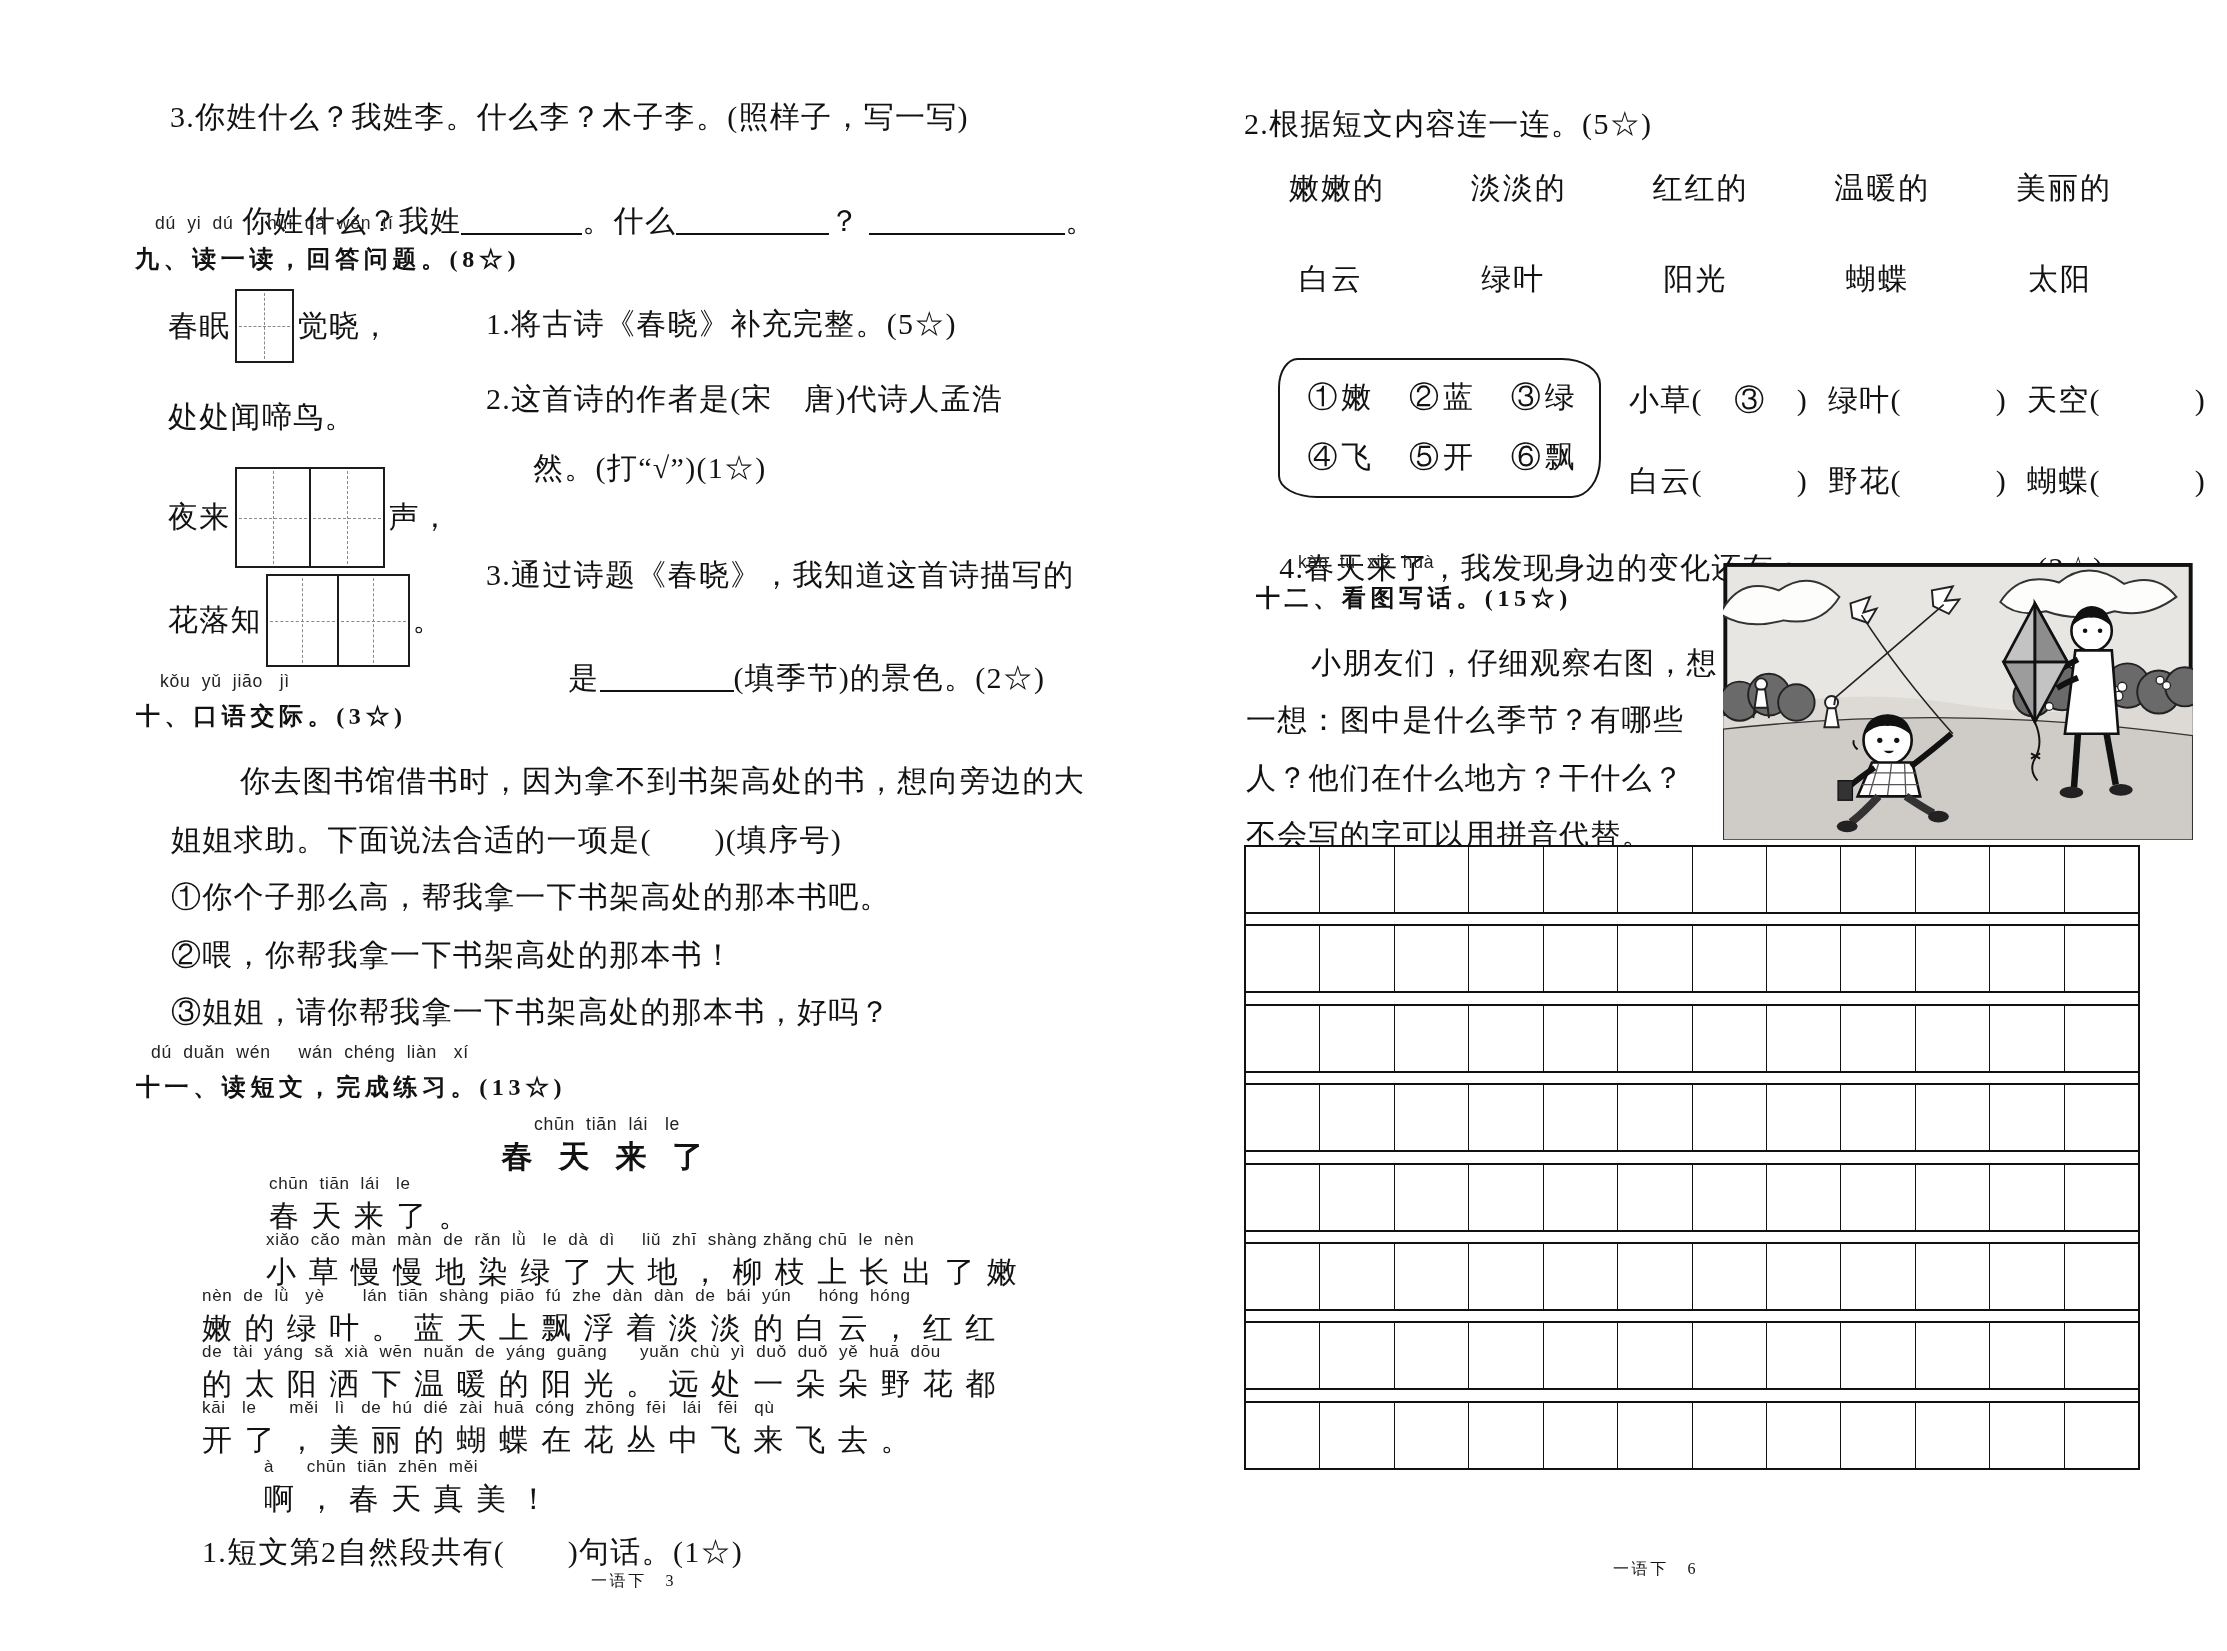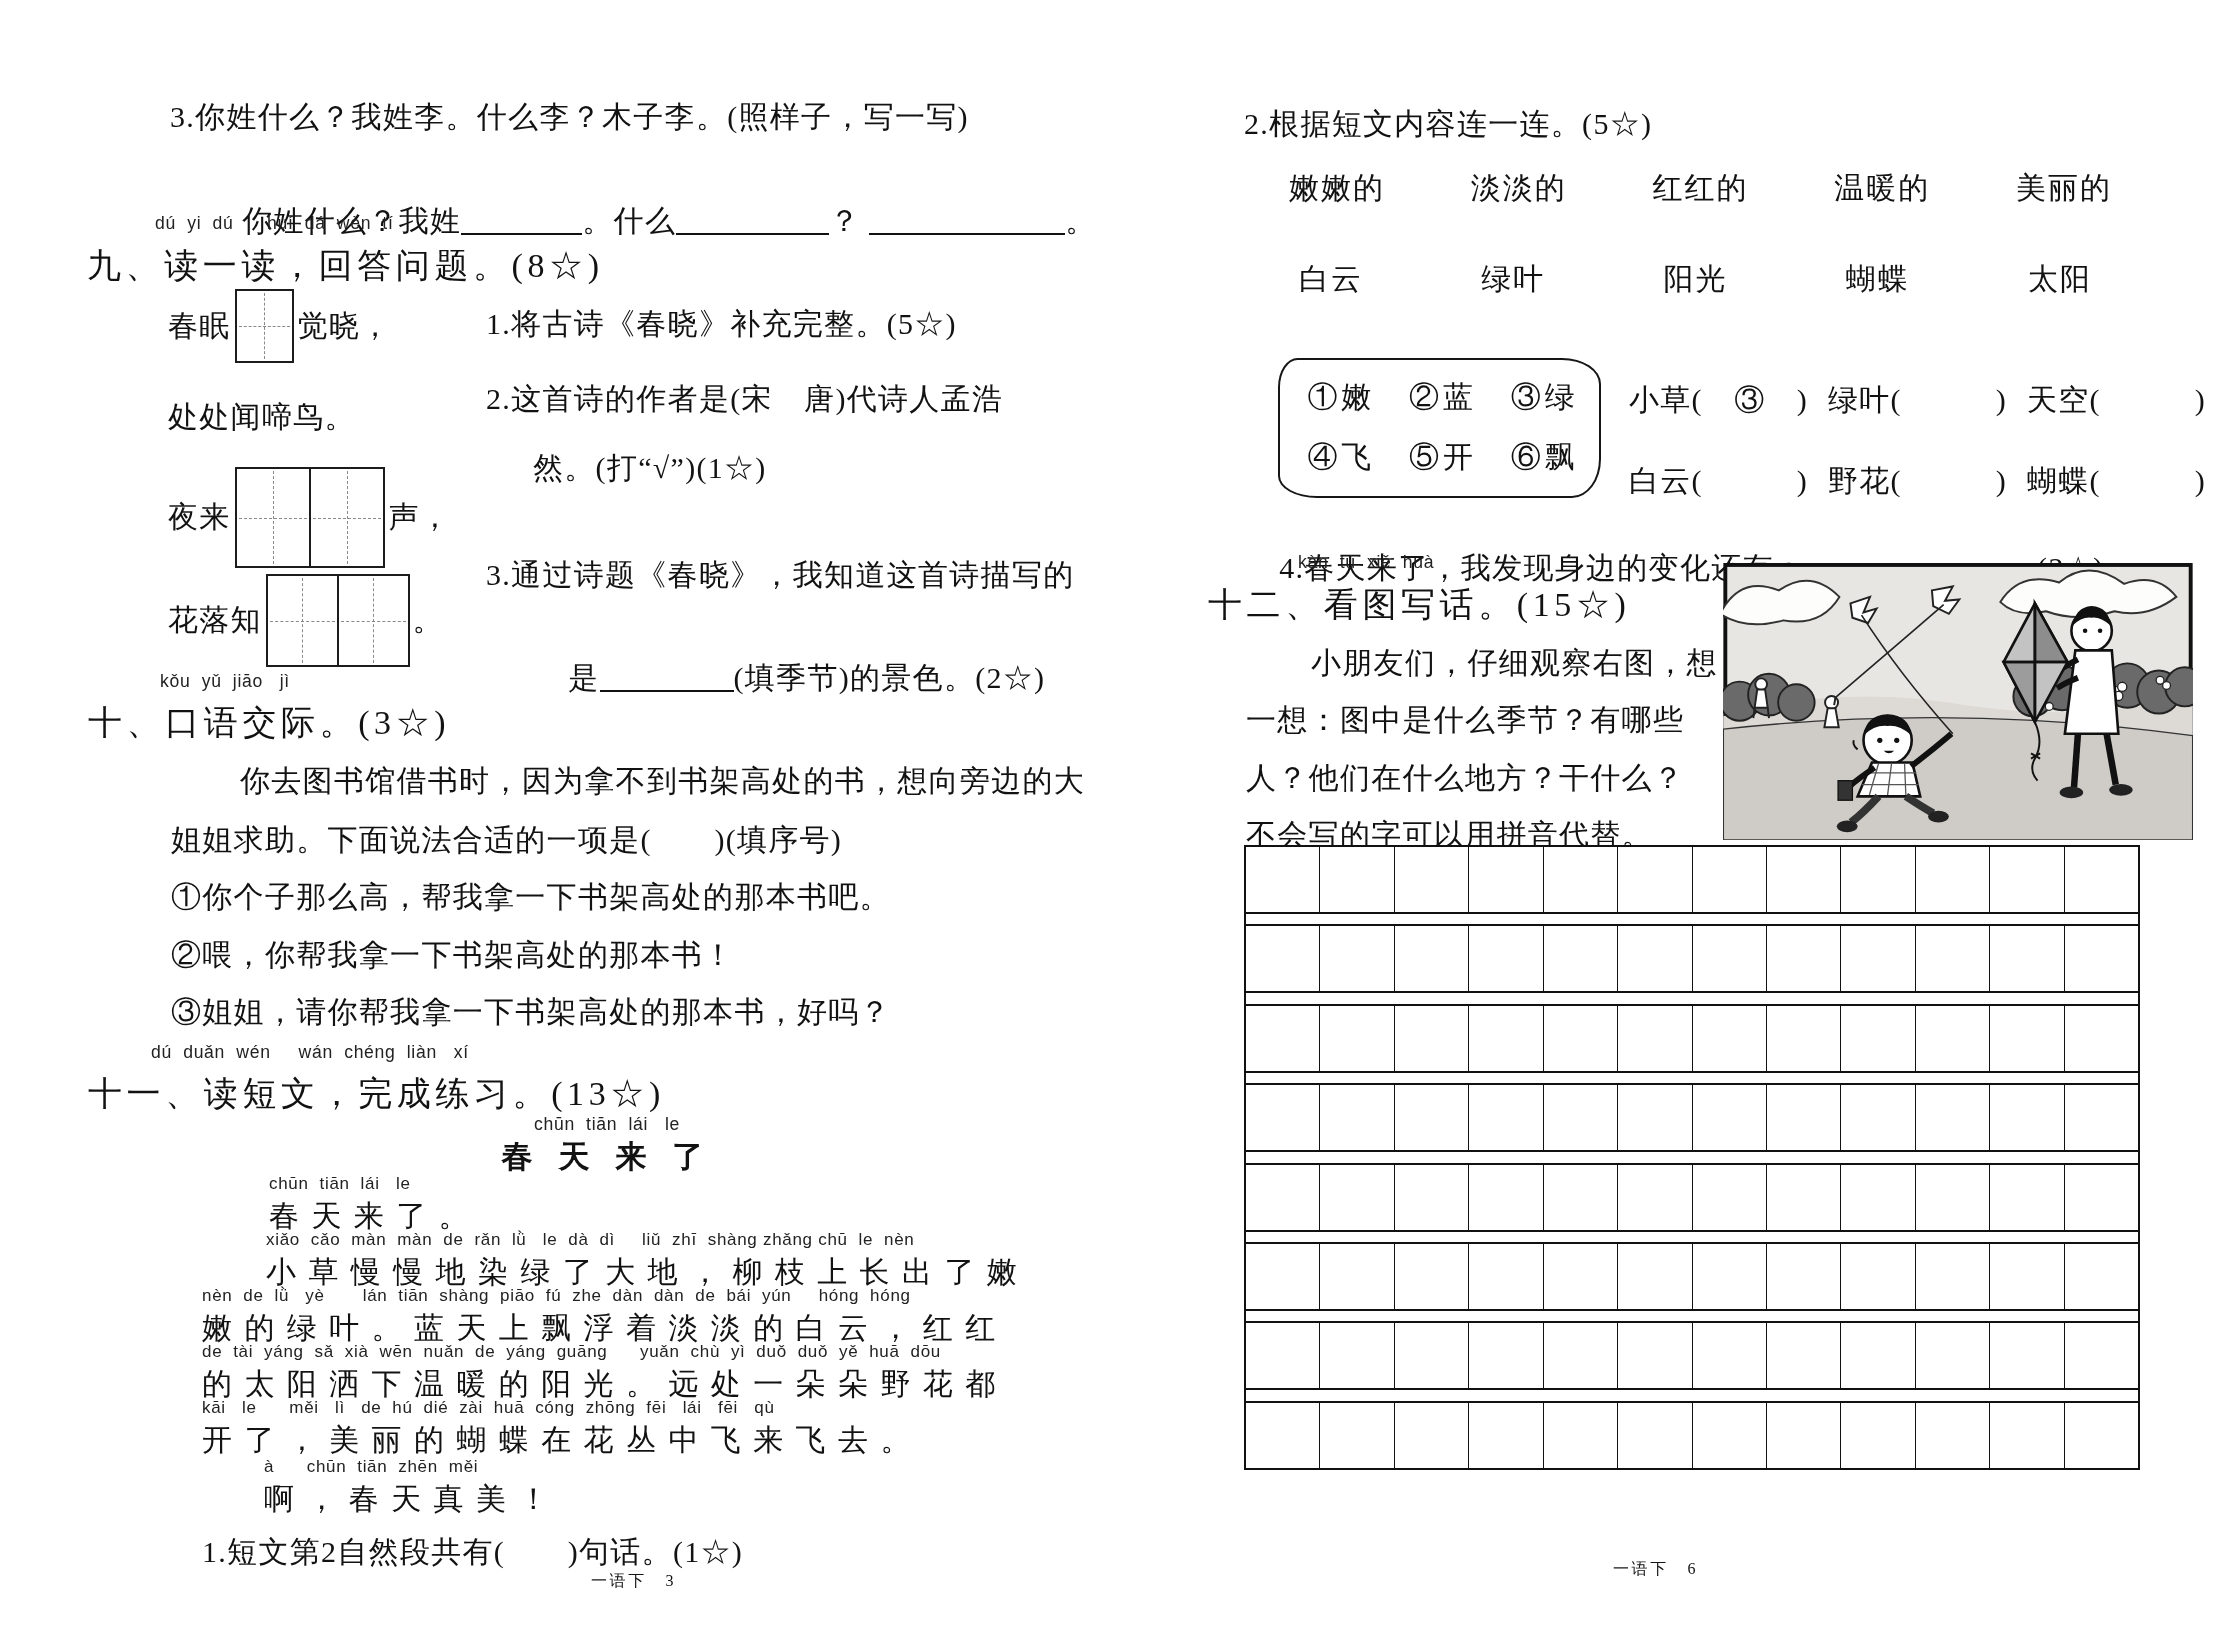--- a/index.html
+++ b/index.html
@@ -1,19 +1,19 @@
 <!DOCTYPE html>
 <html style="font-size:10.4px"><head>
 <meta charset="utf-8">
 <style>
   html,body{margin:0;padding:0;background:#fff;}
   #page{position:relative;width:2227px;height:1652px;background:#fff;overflow:hidden;
         font-family:"Liberation Serif","DejaVu Serif",serif;color:#121212;}
   .abs{position:absolute;}
-  .h{font-size:34px;font-weight:normal;letter-spacing:4.6px;white-space:pre;}
+  .h{font-size:24px;font-weight:bold;letter-spacing:4.6px;white-space:pre;margin-left:48px;}
   .t{font-size:30px;letter-spacing:1.3px;white-space:pre;}
   .py{font-family:"Liberation Sans","DejaVu Sans",sans-serif;font-size:17.6px;letter-spacing:0.7px;white-space:pre;color:#222;}
   .u{display:inline-block;border-bottom:2px solid #111;height:29px;vertical-align:-3.9px;}
   .flexline{display:flex;align-items:center;}
   .tzg{position:relative;border:2px solid #1c1c1c;background:#fff;flex:none;box-sizing:border-box;}
   .tzg::before{content:"";position:absolute;left:50%;top:2px;bottom:2px;border-left:1.3px dashed #8a8a8a;}
   .tzg::after{content:"";position:absolute;top:50%;left:2px;right:2px;border-top:1.3px dashed #8a8a8a;}
   .pair .zh{font-size:30px;letter-spacing:12.4px;white-space:pre;margin-top:2px;}
   .pair .py{font-size:17px;}
   .ctr{text-align:center;}

